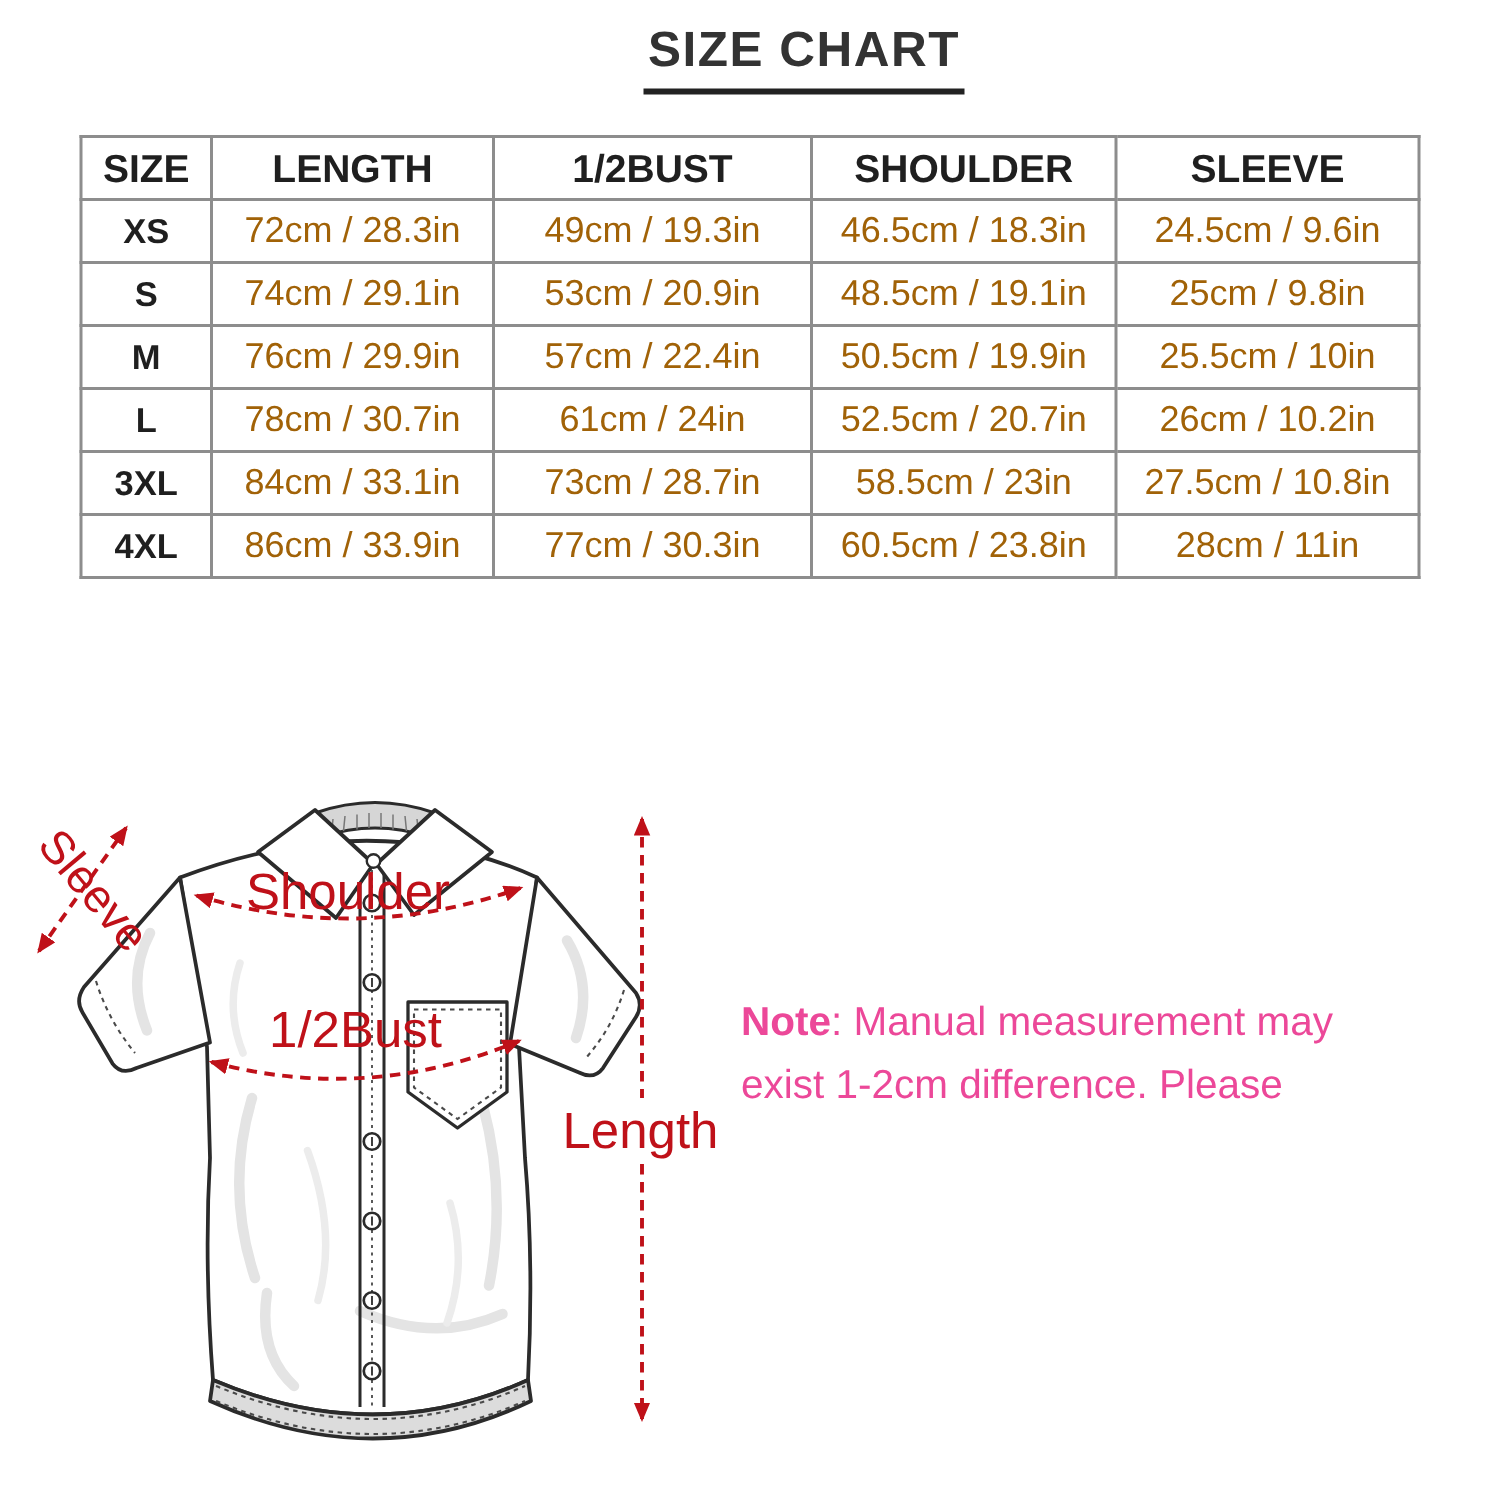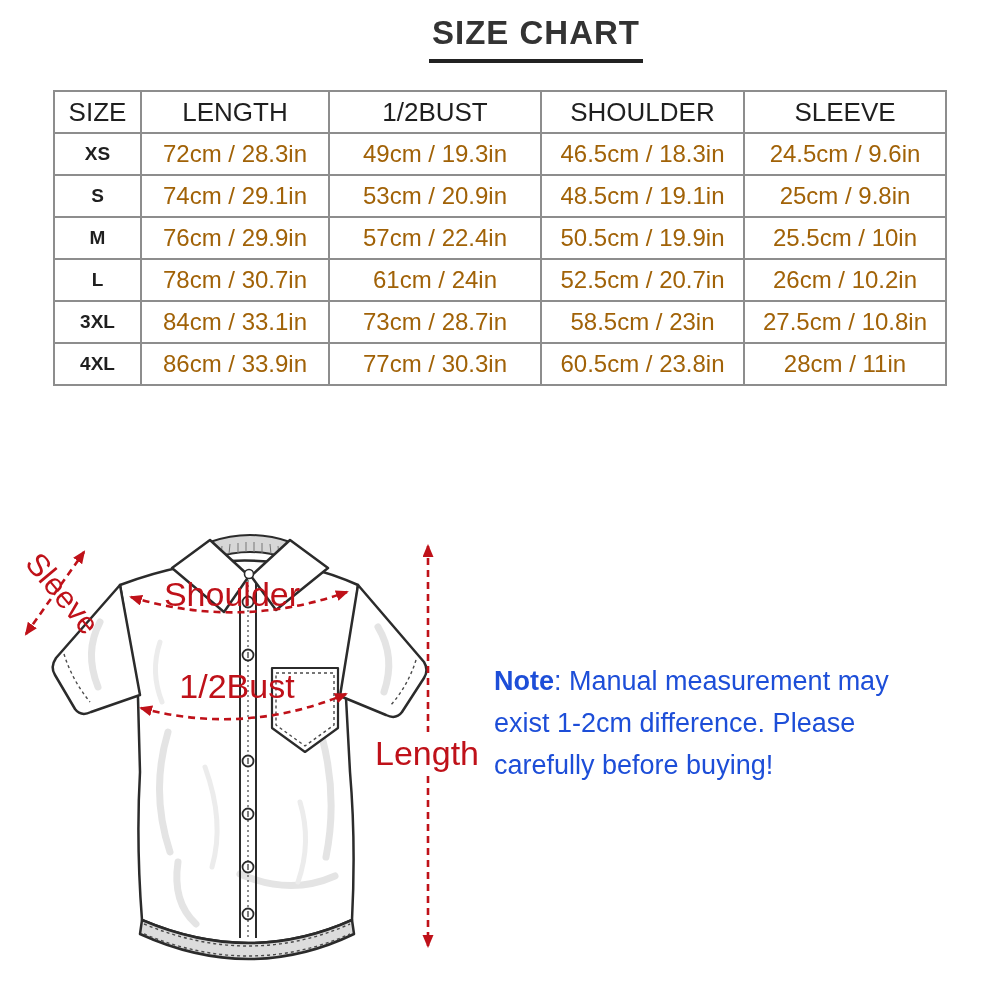--- a/index.html
+++ b/index.html
@@ -15,27 +15,27 @@
   }
   
   .size-table{
     position:absolute;left:53px;top:90px;width:892px;
     border-collapse:collapse;table-layout:fixed;
   }
   .size-table th,.size-table td{
     border:2px solid #8d8d8d;text-align:center;vertical-align:middle;
     height:40px;padding:0;overflow:hidden;white-space:nowrap;
   }
-  .size-table th{font-size:26px;font-weight:normal;color:#1f1f1f;margin-left:28px;}
+  .size-table th{font-size:26px;font-weight:bold;color:#1f1f1f;margin-left:28px;}
   .size-table td{font-size:24px;color:#a16207;}
-  .size-table td.size-col{font-weight:bold;color:#1f1f1f;font-size:19px;}
+  .size-table td.size-col{font-weight:bold;color:#1f1f1f;font-size:23px;}
   
   .note{
     position:absolute;left:494px;top:660px;width:468px;
-    font-size:27px;line-height:42px;color:#1d4ed8;
+    font-size:27px;line-height:42px;color:#ec4899;
   }
   .note .note-label{font-weight:bold;}
   
   .diagram{position:absolute;left:0;top:522px;width:482px;height:472px;}
   .red-label{fill:#bf1119;font-family:"Liberation Sans",sans-serif;font-size:34px;}
   .red-dash{stroke:#bf1119;stroke-width:2.6;fill:none;stroke-dasharray:7 5;}
   .outline{stroke:#2b2b2b;stroke-width:2.5;fill:#ffffff;stroke-linejoin:round;}
   .stitch{stroke:#4a4a4a;stroke-width:1.4;fill:none;stroke-dasharray:3 3;}
   .wrinkle{stroke:#e4e4e4;stroke-width:7;fill:none;stroke-linecap:round;}
   .wrinkle2{stroke:#ececec;stroke-width:5;fill:none;stroke-linecap:round;}
@@ -207,16 +207,15 @@
     <g>
       <path class="red-dash" d="M428,24 L428,210" marker-start="url(#arrowRed)"></path>
       <path class="red-dash" d="M428,254 L428,424" marker-end="url(#arrowRedEnd)"></path>
     </g>
     <text class="red-label" x="427" y="243" text-anchor="middle">Length</text>
   </svg>
 
   <div class="note">
     <div><span class="note-label">Note</span><span>: Manual measurement may</span></div>
     <div>exist 1-2cm difference. Please</div>
-    <div>carefully before buying!</div>
   </div>
 
 </div>
 
 </body></html>

